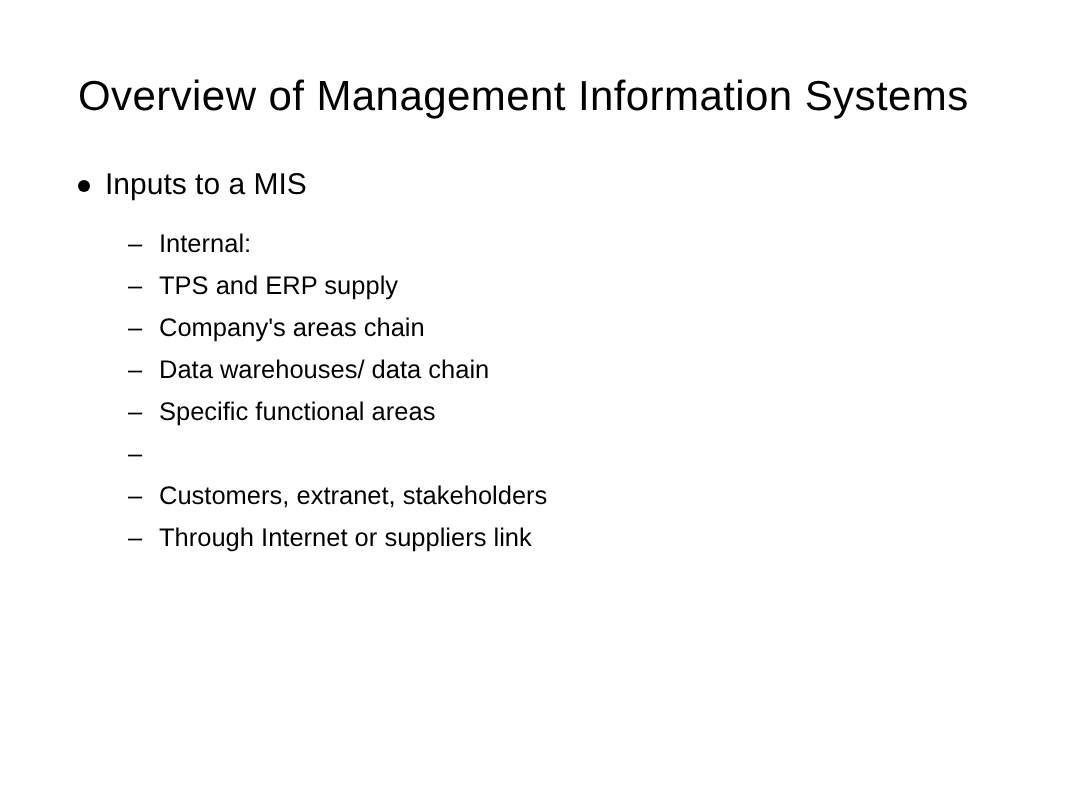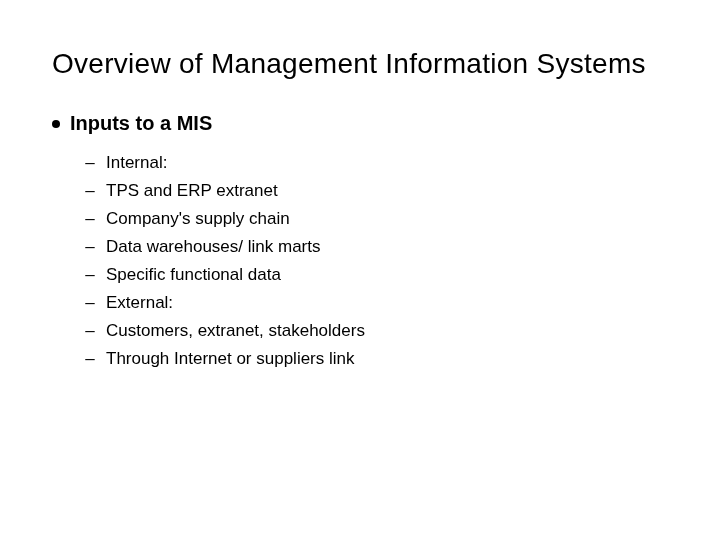--- a/index.html
+++ b/index.html
@@ -30,21 +30,21 @@
       margin-bottom: 32px;
       letter-spacing: 0.01em;
     }
 
     .section {
       margin-top: 8px;
     }
 
     .section-heading {
       font-size: 20px;
-      font-weight: bold;
+      font-weight: normal;
       color: #000000;
       margin-bottom: 14px;
       display: flex;
       align-items: center;
       gap: 10px;
     }
 
     .bullet-dot {
       display: inline-block;
       width: 8px;
@@ -91,37 +91,36 @@
       <span>Inputs to a MIS</span>
     </div>
 
     <ul class="sub-list" id="sub-list-container">
     <li>
           <span class="dash">–</span>
           <span class="bold">Internal:</span>
         </li>
         <li>
           <span class="dash">–</span>
-          <span>TPS and ERP extranet</span>
+          <span>TPS and ERP supply</span>
         </li>
         <li>
           <span class="dash">–</span>
-          <span>Company's supply chain</span>
+          <span>Company's areas chain</span>
         </li>
         <li>
           <span class="dash">–</span>
-          <span>Data warehouses/ link marts</span>
+          <span>Data warehouses/ data chain</span>
         </li>
         <li>
           <span class="dash">–</span>
-          <span>Specific functional data</span>
+          <span>Specific functional areas</span>
         </li>
         <li>
           <span class="dash">–</span>
-          <span class="bold">External:</span>
         </li>
         <li>
           <span class="dash">–</span>
           <span>Customers, extranet, stakeholders</span>
         </li>
         <li>
           <span class="dash">–</span>
           <span>Through Internet or suppliers link</span>
         </li>
       </ul>

